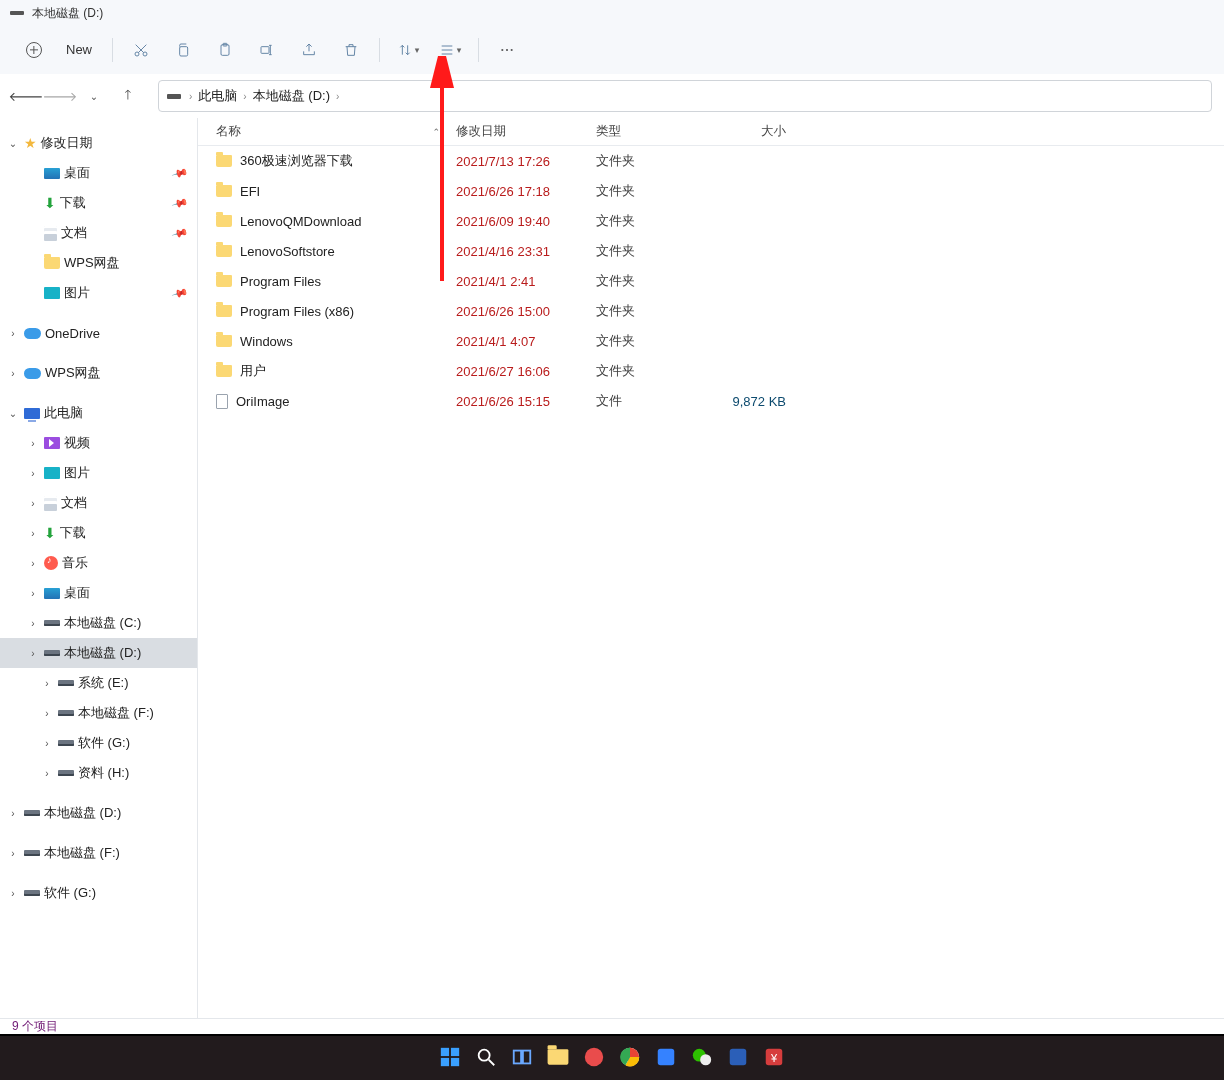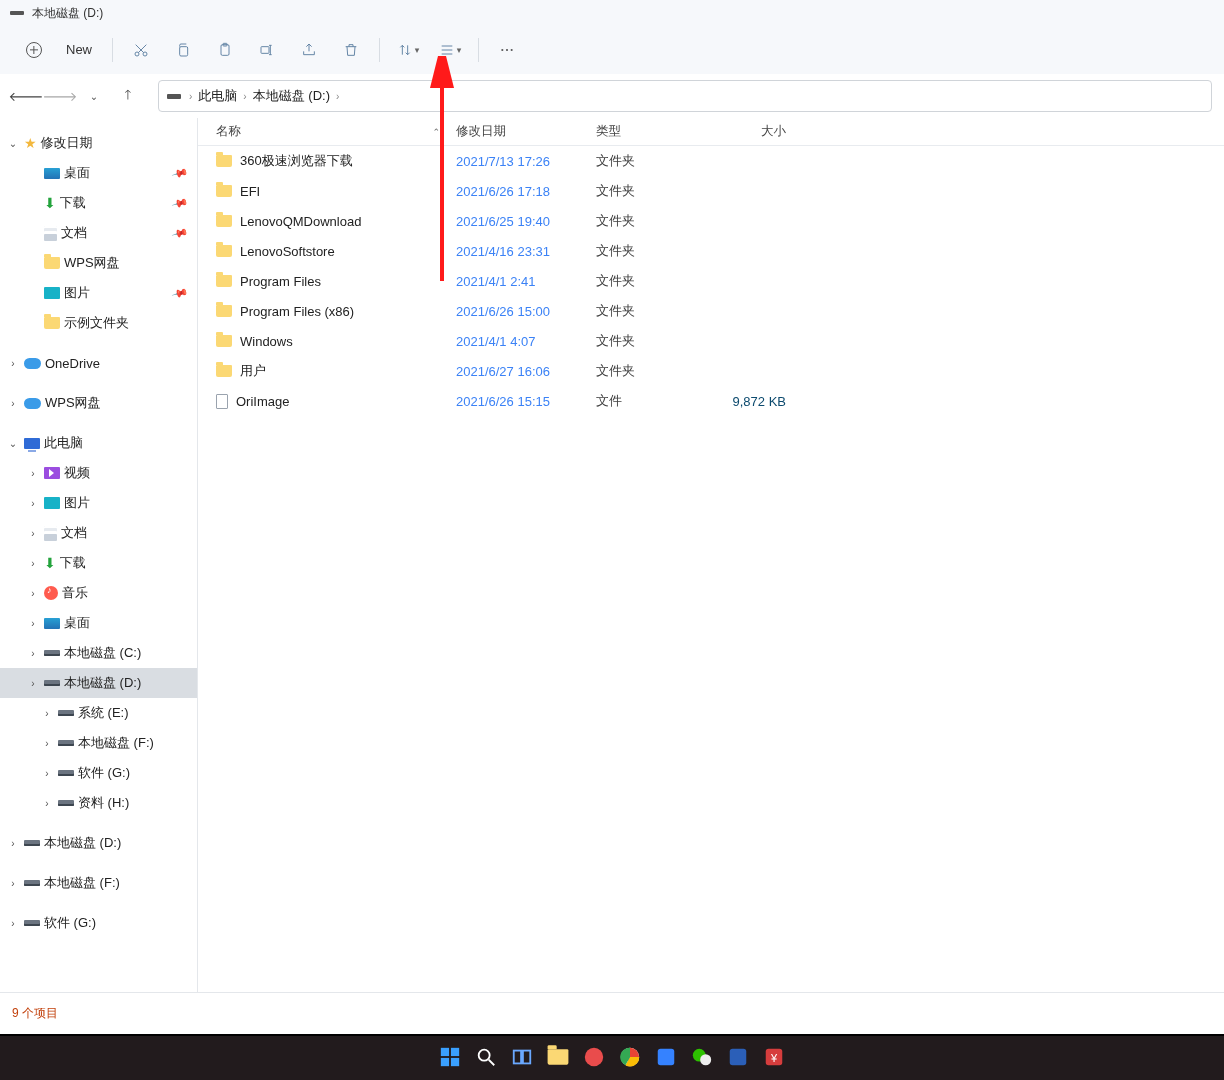--- a/index.html
+++ b/index.html
@@ -65,26 +65,26 @@
   .content { flex: 1; display: flex; flex-direction: column; }
   .col-headers { height: 28px; display: flex; align-items: center; border-bottom: 1px solid #e8ebef; color: #444; font-size: 12.5px; padding-left: 18px; }
   .ch-name { width: 240px; display:flex; align-items:center; gap:6px; }
   .ch-name .sort { font-size: 9px; color: #666; margin-left: auto; margin-right: 16px; }
   .ch-date { width: 140px; }
   .ch-type { width: 110px; }
   .ch-size { width: 110px; text-align: right; padding-right: 30px; }
   .rows { flex: 1; overflow: auto; }
   .row { height: 30px; display: flex; align-items: center; padding-left: 18px; font-size: 13px; }
   .c-name { width: 240px; display: flex; align-items: center; gap: 8px; }
-  .c-date { width: 140px; color: #3b82f6; }
+  .c-date { width: 140px; color: #b91c1c; }
   .c-type { width: 110px; color: #404040; }
   .c-size { width: 110px; color: #0c4a6e; text-align: right; padding-right: 30px; }
 
   
-  .status-bar { height: 42px; border-top: 1px solid #e4e7eb; display: flex; align-items: center; padding: 0 12px; font-size: 12px; color: #c2410c; }
+  .status-bar { height: 16px; border-top: 1px solid #e4e7eb; display: flex; align-items: center; padding: 0 12px; font-size: 12px; color: #701a75; }
 
   
   .anno-arrow { position: absolute; left: 430px; top: 56px; pointer-events: none; }
 
   
   .taskbar { height: 46px; background: #221b1d; display: flex; align-items: center; justify-content: center; gap: 6px; position: relative; }
   .taskbar::before { content:""; position:absolute; left:0; right:0; top:0; height:2px; background:#000; }
   .tb-ic { width: 30px; height: 30px; border-radius: 4px; display: flex; align-items: center; justify-content: center; }
   .tb-ic svg { width: 22px; height: 22px; }
 </style>
@@ -210,25 +210,20 @@
           <span class="expander"></span>
           <span class="folder-ic"></span>
           <span>WPS网盘</span>
         </div>
       <div class="tree-item ind-1">
           <span class="expander"></span>
           <span class="pic-ic"></span>
           <span>图片</span>
           <span class="pin">📌</span>
         </div>
-      <div class="tree-item ind-1">
-          <span class="expander"></span>
-          <span class="folder-ic"></span>
-          <span>示例文件夹</span>
-        </div>
       <div class="sbgap"></div>
       <div class="tree-item ind-0">
           <span class="expander">›</span>
           <span class="cloud-ic"></span>
           <span>OneDrive</span>
         </div>
       <div class="sbgap"></div>
       <div class="tree-item ind-0">
           <span class="expander">›</span>
           <span class="cloud-ic"></span>
@@ -347,21 +342,21 @@
             </div>
             <div class="c-date">2021/6/26 17:18</div>
             <div class="c-type">文件夹</div>
             <div class="c-size"></div>
           </div>
           <div class="row">
             <div class="c-name">
               <span class="folder-ic"></span>
               <span>LenovoQMDownload</span>
             </div>
-            <div class="c-date">2021/6/25 19:40</div>
+            <div class="c-date">2021/6/09 19:40</div>
             <div class="c-type">文件夹</div>
             <div class="c-size"></div>
           </div>
           <div class="row">
             <div class="c-name">
               <span class="folder-ic"></span>
               <span>LenovoSoftstore</span>
             </div>
             <div class="c-date">2021/4/16 23:31</div>
             <div class="c-type">文件夹</div>

